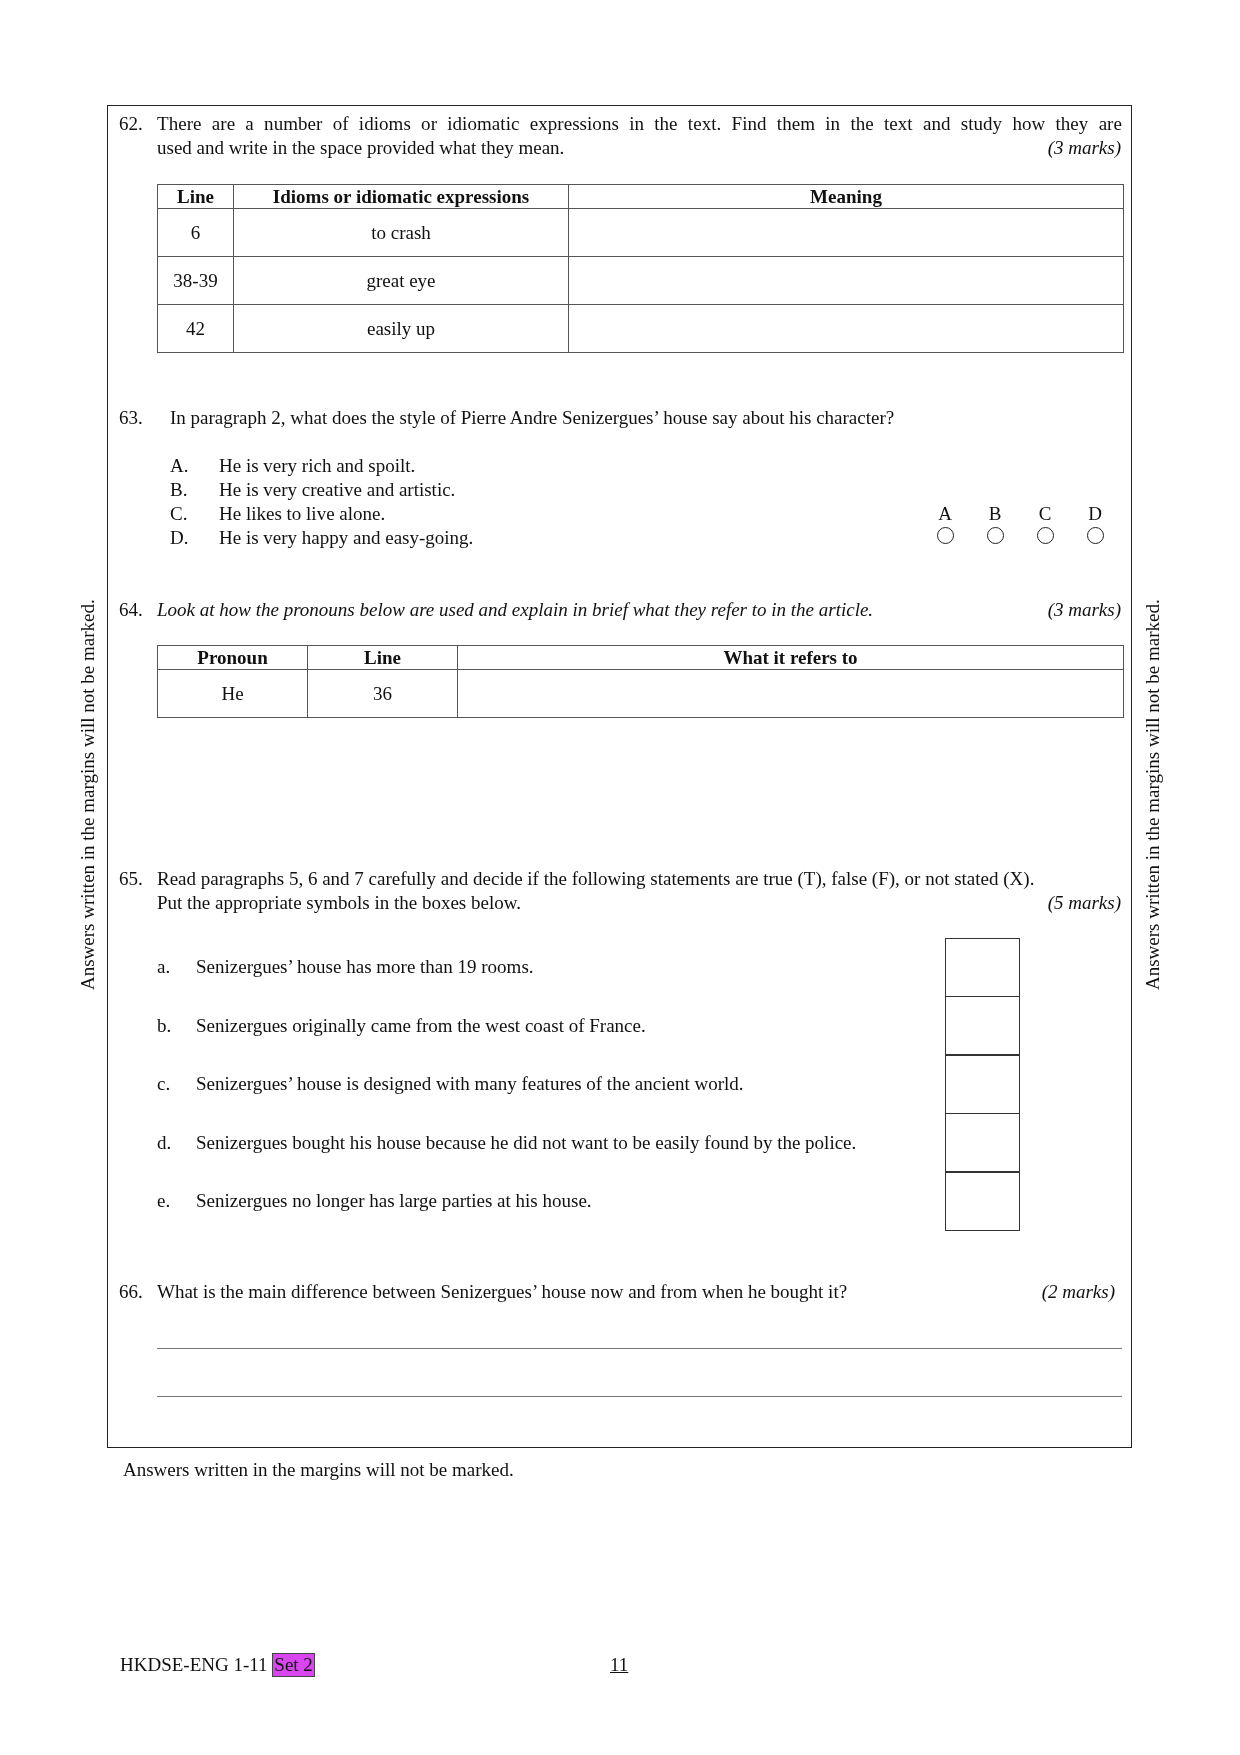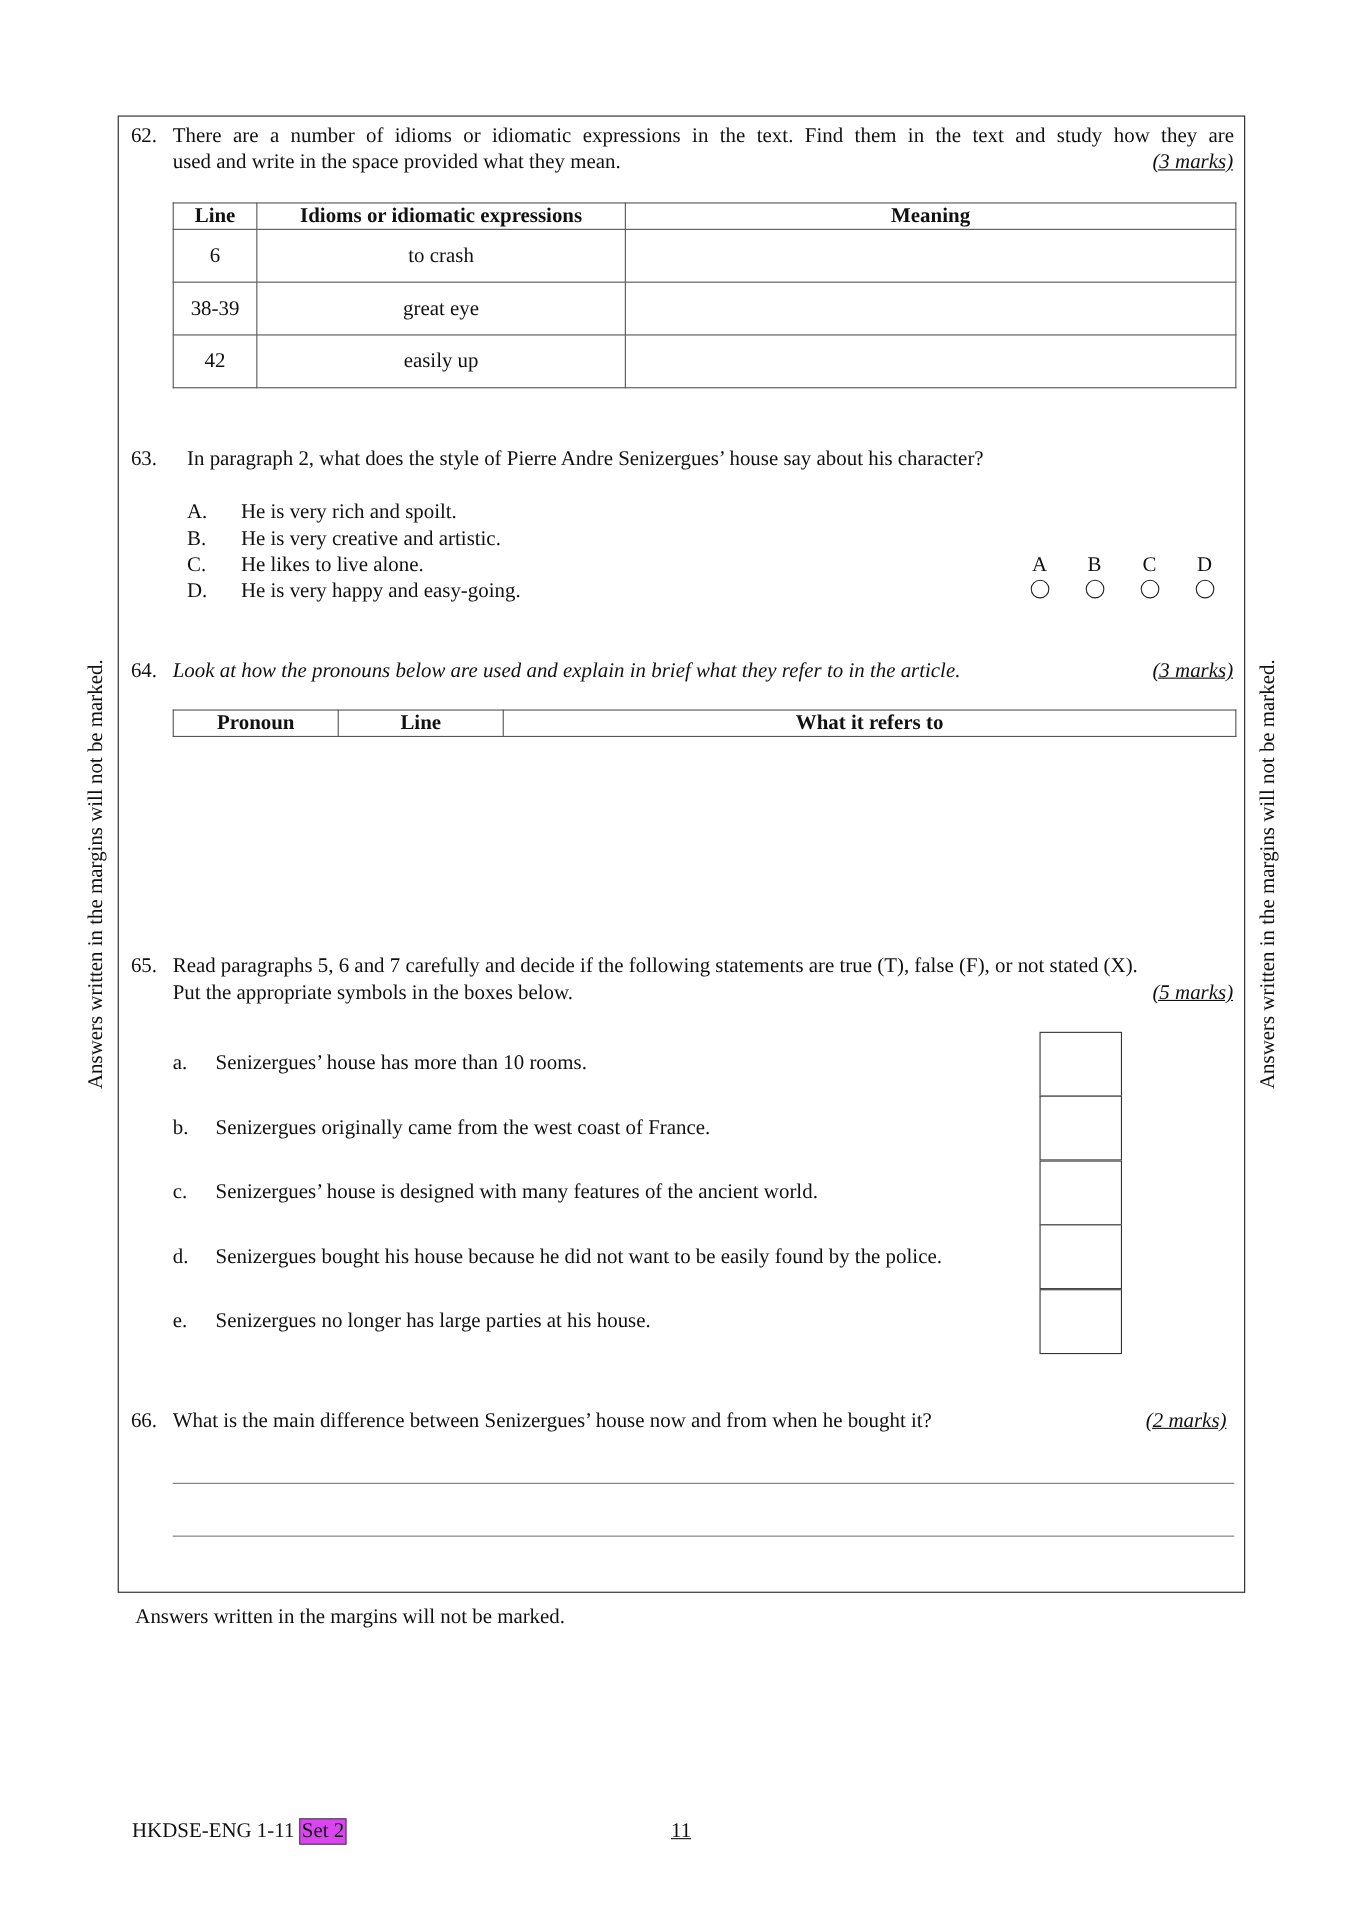--- a/index.html
+++ b/index.html
@@ -34,21 +34,21 @@
     .margin-note {
       position: absolute;
       white-space: nowrap;
       font-size: 19px;
       transform-origin: 0 0;
       transform: rotate(-90deg);
     }
 
     .qnum { position: absolute; }
     .qtext { position: absolute; }
-    .marks { position: absolute; font-style: italic; text-align: right; text-decoration: underline; }
+    .marks { position: absolute; font-style: italic; text-align: right; }
     .italic { font-style: italic; }
 
     
     table.grid {
       position: absolute;
       border-collapse: collapse;
       table-layout: fixed;
     }
     table.grid th, table.grid td {
       border: 1.3px solid #555;
@@ -212,33 +212,38 @@
         <col style="width:666px">
     </colgroup>
     <thead>
       <tr>
         <th>Pronoun</th>
         <th>Line</th>
         <th>What it refers to</th>
       </tr>
     </thead>
     <tbody>
+      <tr>
+        <td>He</td>
+        <td>36</td>
+        <td class="answer-cell"></td>
+      </tr>
     </tbody>
   </table>
 </section>
 
 <section>
   <div class="qnum" style="left:119px; top:867px;">65.</div>
   <div class="qtext" style="left:157px; top:867px; white-space:nowrap;">Read paragraphs 5, 6 and 7 carefully and decide if the following statements are true (T), false (F), or not stated (X).</div>
   <div class="qtext" style="left:157px; top:891px;">Put the appropriate symbols in the boxes below.</div>
   <div class="marks" style="left:900px; top:891px; width:221px;">(5 marks)</div>
 
   <div class="tf-row" style="top:955px;">
     <span class="tf-letter">a.</span>
-    <span class="tf-text">Senizergues’ house has more than 10 rooms.</span>
+    <span class="tf-text">Senizergues’ house has more than 19 rooms.</span>
   </div>
   <div class="tf-row" style="top:1014px;">
     <span class="tf-letter">b.</span>
     <span class="tf-text">Senizergues originally came from the west coast of France.</span>
   </div>
   <div class="tf-row" style="top:1072px;">
     <span class="tf-letter">c.</span>
     <span class="tf-text">Senizergues’ house is designed with many features of the ancient world.</span>
   </div>
   <div class="tf-row" style="top:1131px;">

